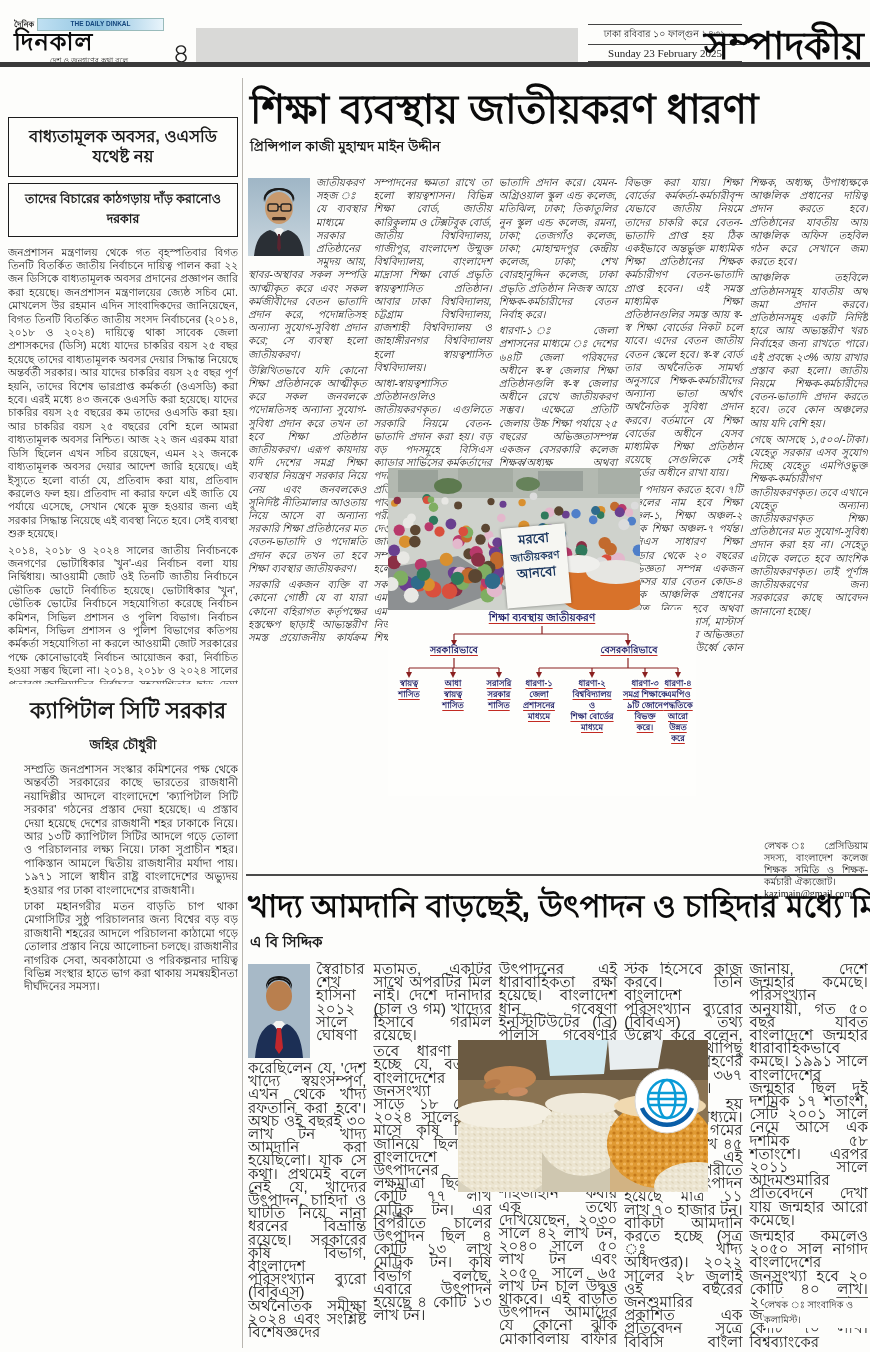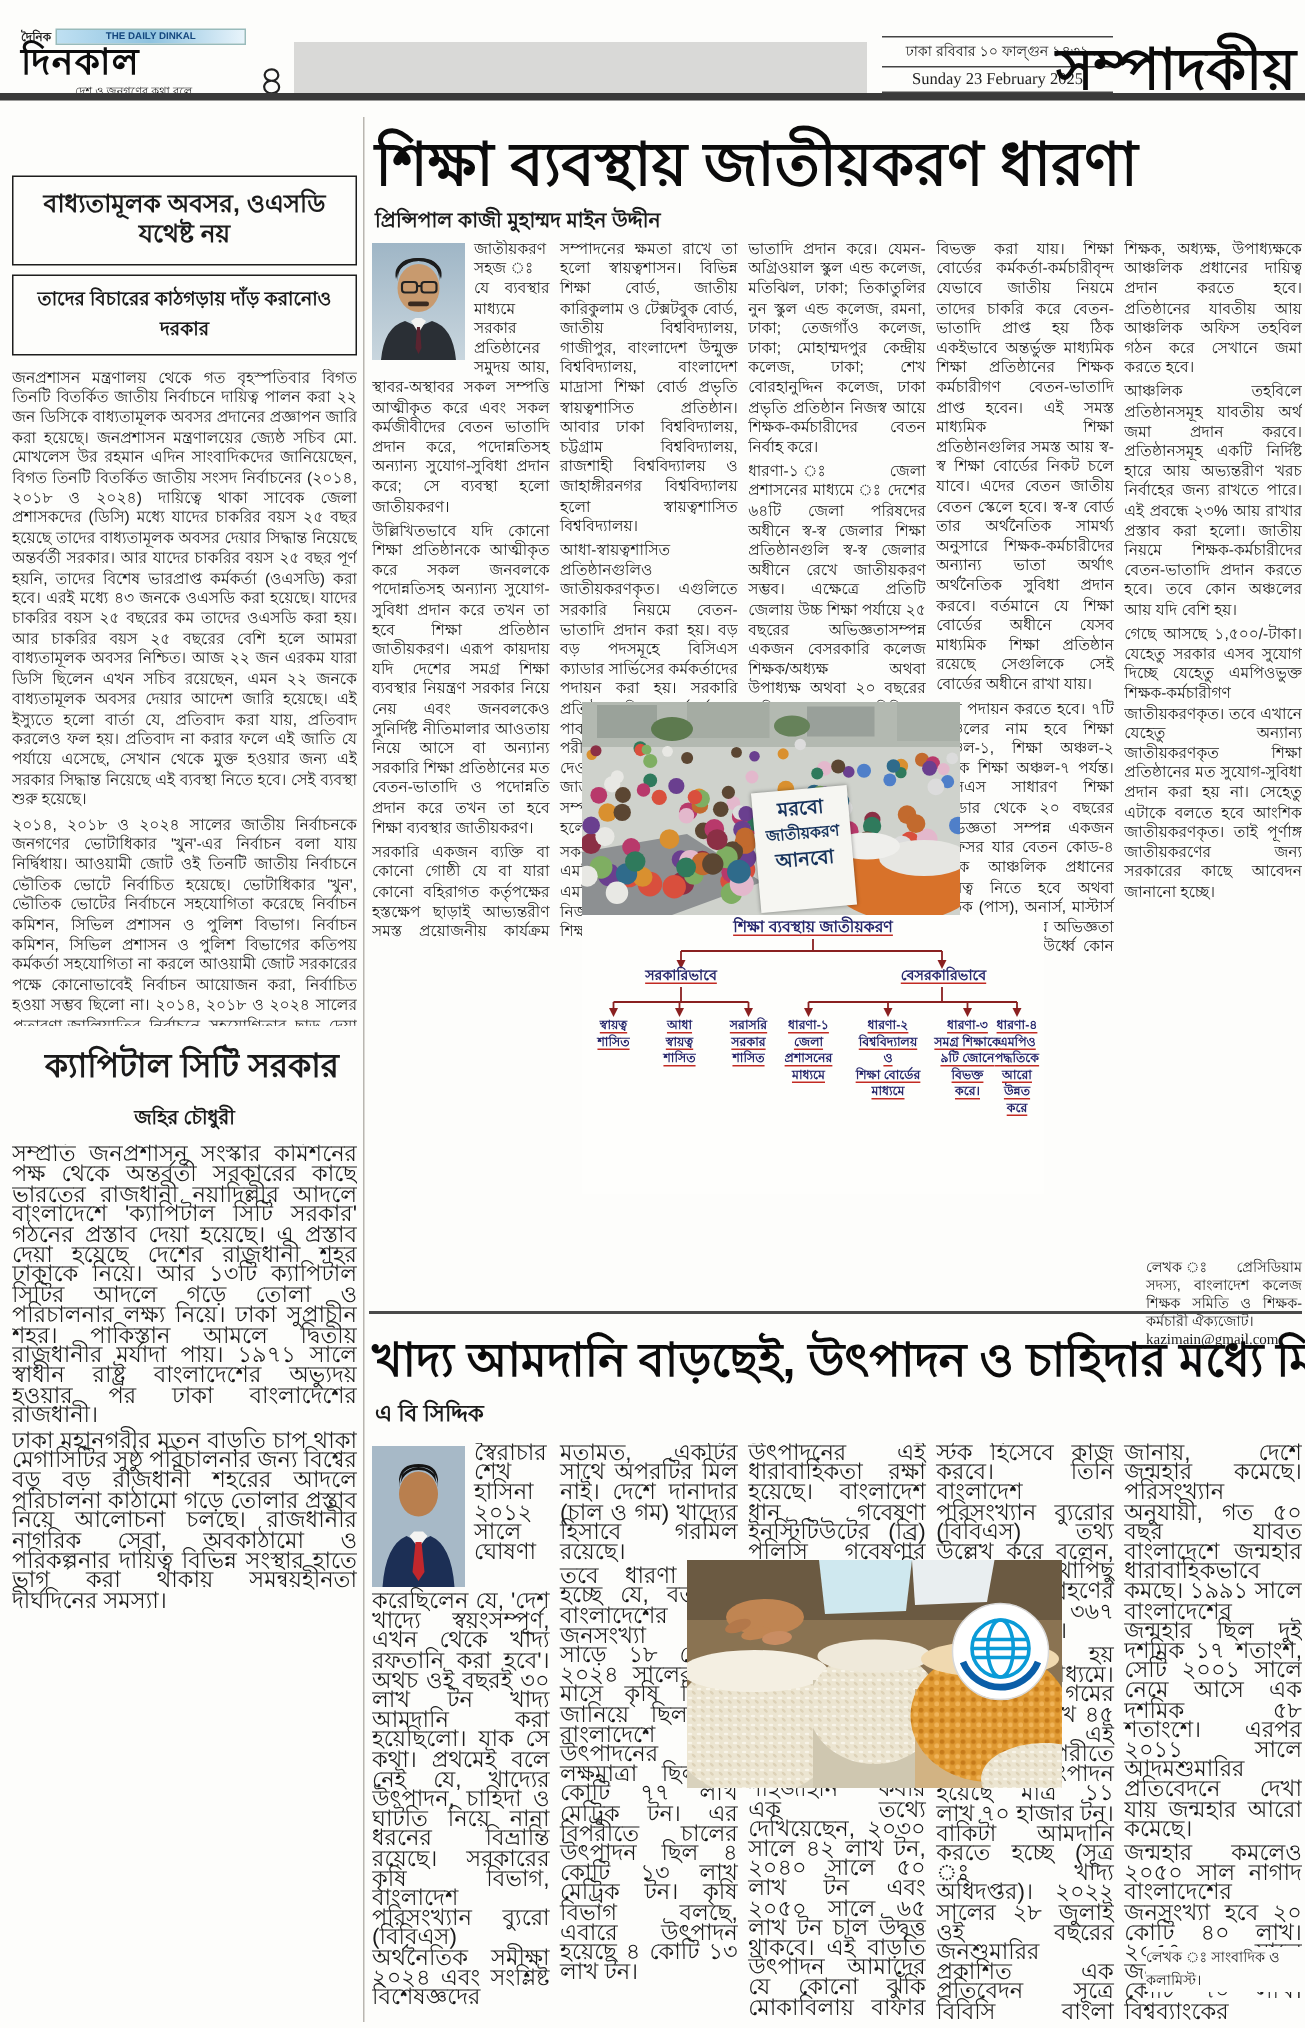--- a/index.html
+++ b/index.html
@@ -1,21 +1,21 @@
 <!DOCTYPE html>
 <html><head>
 <meta charset="utf-8">
 <style>
   html,body{margin:0;padding:0;background:#ffffff;}
   .page{position:relative;width:870px;height:1352px;background:#fdfdfb;overflow:hidden;
         font-family:"Liberation Sans","DejaVu Sans",sans-serif;color:#1b1b1b;}
   
   .masthead{position:absolute;left:0;top:16px;width:870px;height:48px;}
   .logo{position:absolute;left:14px;top:2px;width:150px;}
-  .logo-top{display:flex;align-items:center;gap:3px;}
+  .logo-top{display:flex;gap:3px;}
   .daily{font-size:8px;font-weight:bold;color:#222;}
   .eng-strip{flex:1;font-size:6.5px;font-weight:bold;color:#14477e;text-align:center;
              background:linear-gradient(90deg,#bfe0f2,#8fc3e0,#e8f4fb);padding:1px 2px;border:0.5px solid #9bb;}
   .logo-name{font-size:24px;font-weight:900;line-height:0.95;letter-spacing:1px;color:#0c0c0c;}
   .logo-tag{font-size:7.5px;text-align:center;color:#222;margin-top:1px;}
   .page-num{position:absolute;left:172px;top:16px;font-size:28px;color:#222;}
   .ad-box{position:absolute;left:196px;top:12px;width:382px;height:34px;background:#d9d9d7;}
   .date-block{position:absolute;left:588px;top:8px;width:154px;text-align:center;}
   .date-bn{font-size:9.5px;color:#222;border-top:1px solid #444;border-bottom:1px solid #444;padding:2px 0;}
   .date-en{font-family:"Liberation Serif","DejaVu Serif",serif;font-size:11px;color:#222;
@@ -24,28 +24,28 @@
   .top-rule{position:absolute;left:0;top:62px;width:870px;height:5px;background:#3a3a3a;}
   
   .sidebar{position:absolute;left:8px;top:84px;width:230px;}
   .box-head{border:1.5px solid #1d1d1d;padding:9px 5px;text-align:center;font-size:16.5px;font-weight:bold;line-height:1.2;margin-top:33px;}
   .box-sub{border:1.5px solid #1d1d1d;margin-top:6px;padding:6px 4px;text-align:center;font-size:12.5px;font-weight:bold;}
   .side-body{margin-top:9px;height:438px;overflow:hidden;font-size:10.4px;line-height:13.4px;text-align:justify;}
   .side-body p,.cols p,.cols2 p,.side-body2 p{margin:0 0 3px 0;}
   .side-art2{margin-top:14px;}
   .side-h2{font-size:22px;font-weight:900;text-align:right;margin:12px;line-height:1.15;}
   .side-by2{font-size:13px;font-weight:bold;text-align:center;margin:3px 0 7px 0;}
-  .side-body2{height:560px;overflow:hidden;font-size:15px;line-height:13.4px;text-align:justify;}
+  .side-body2{height:560px;overflow:hidden;font-size:11px;line-height:13.4px;text-align:justify;margin-left:16px;}
   .vrule{position:absolute;left:242px;top:78px;width:1px;height:1270px;background:#b9b6b0;}
   
   .edu-head{position:absolute;left:250px;top:78px;width:618px;margin:0;font-size:40px;font-weight:900;
             white-space:nowrap;letter-spacing:0px;color:#0b0b0b;}
   .edu-by{position:absolute;left:250px;top:136px;font-size:13.5px;font-weight:bold;}
-  .cols{position:absolute;left:248px;top:160px;width:620px;height:704px;overflow:hidden;
-        column-count:5;column-gap:7px;column-fill:balance;font-size:10.3px;line-height:13.2px;text-align:justify;}
+  .cols{position:absolute;left:248px;top:176px;width:620px;height:704px;overflow:hidden;
+        column-count:5;column-gap:7px;column-fill:balance;font-size:10.3px;line-height:13.2px;text-align:justify;font-style:italic;}
   .author1{float:left;width:62px;height:78px;margin:2px 6px 3px 0;display:block;}
   .edu-footer{position:absolute;left:764px;top:840px;width:104px;background:#fdfdfb;font-size:9.6px;line-height:12px;text-align:justify;}
   .edu-footer p{margin:0;}
   .email{font-family:"Liberation Serif","DejaVu Serif",serif;font-size:10px;}
   
   figure{margin:0;padding:0;}
   .protest{position:absolute;left:388px;top:468px;width:252px;height:142px;background:#cfd2cc;overflow:hidden;}
   .placard{position:absolute;left:116px;top:58px;width:64px;height:80px;background:#f6f6f2;transform:rotate(-5deg);
            box-shadow:0 0 3px rgba(0,0,0,.4);text-align:center;padding-top:4px;box-sizing:border-box;}
   .placard div{font-weight:900;color:#17335c;line-height:1.45;}

